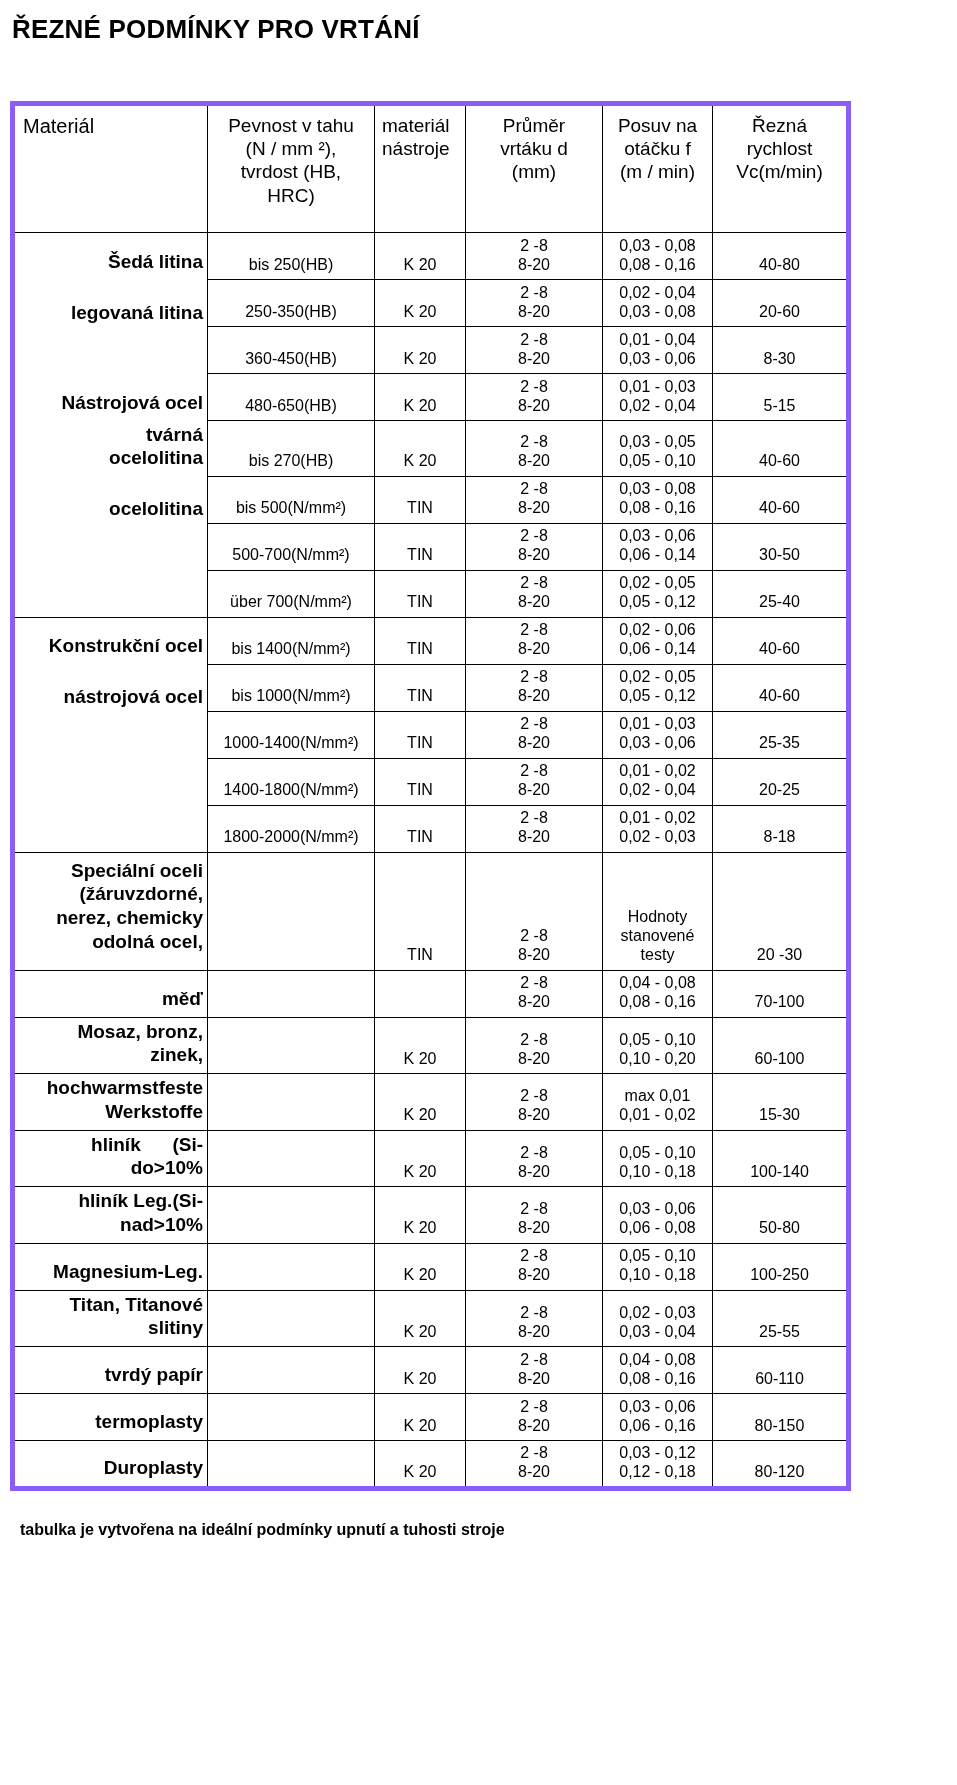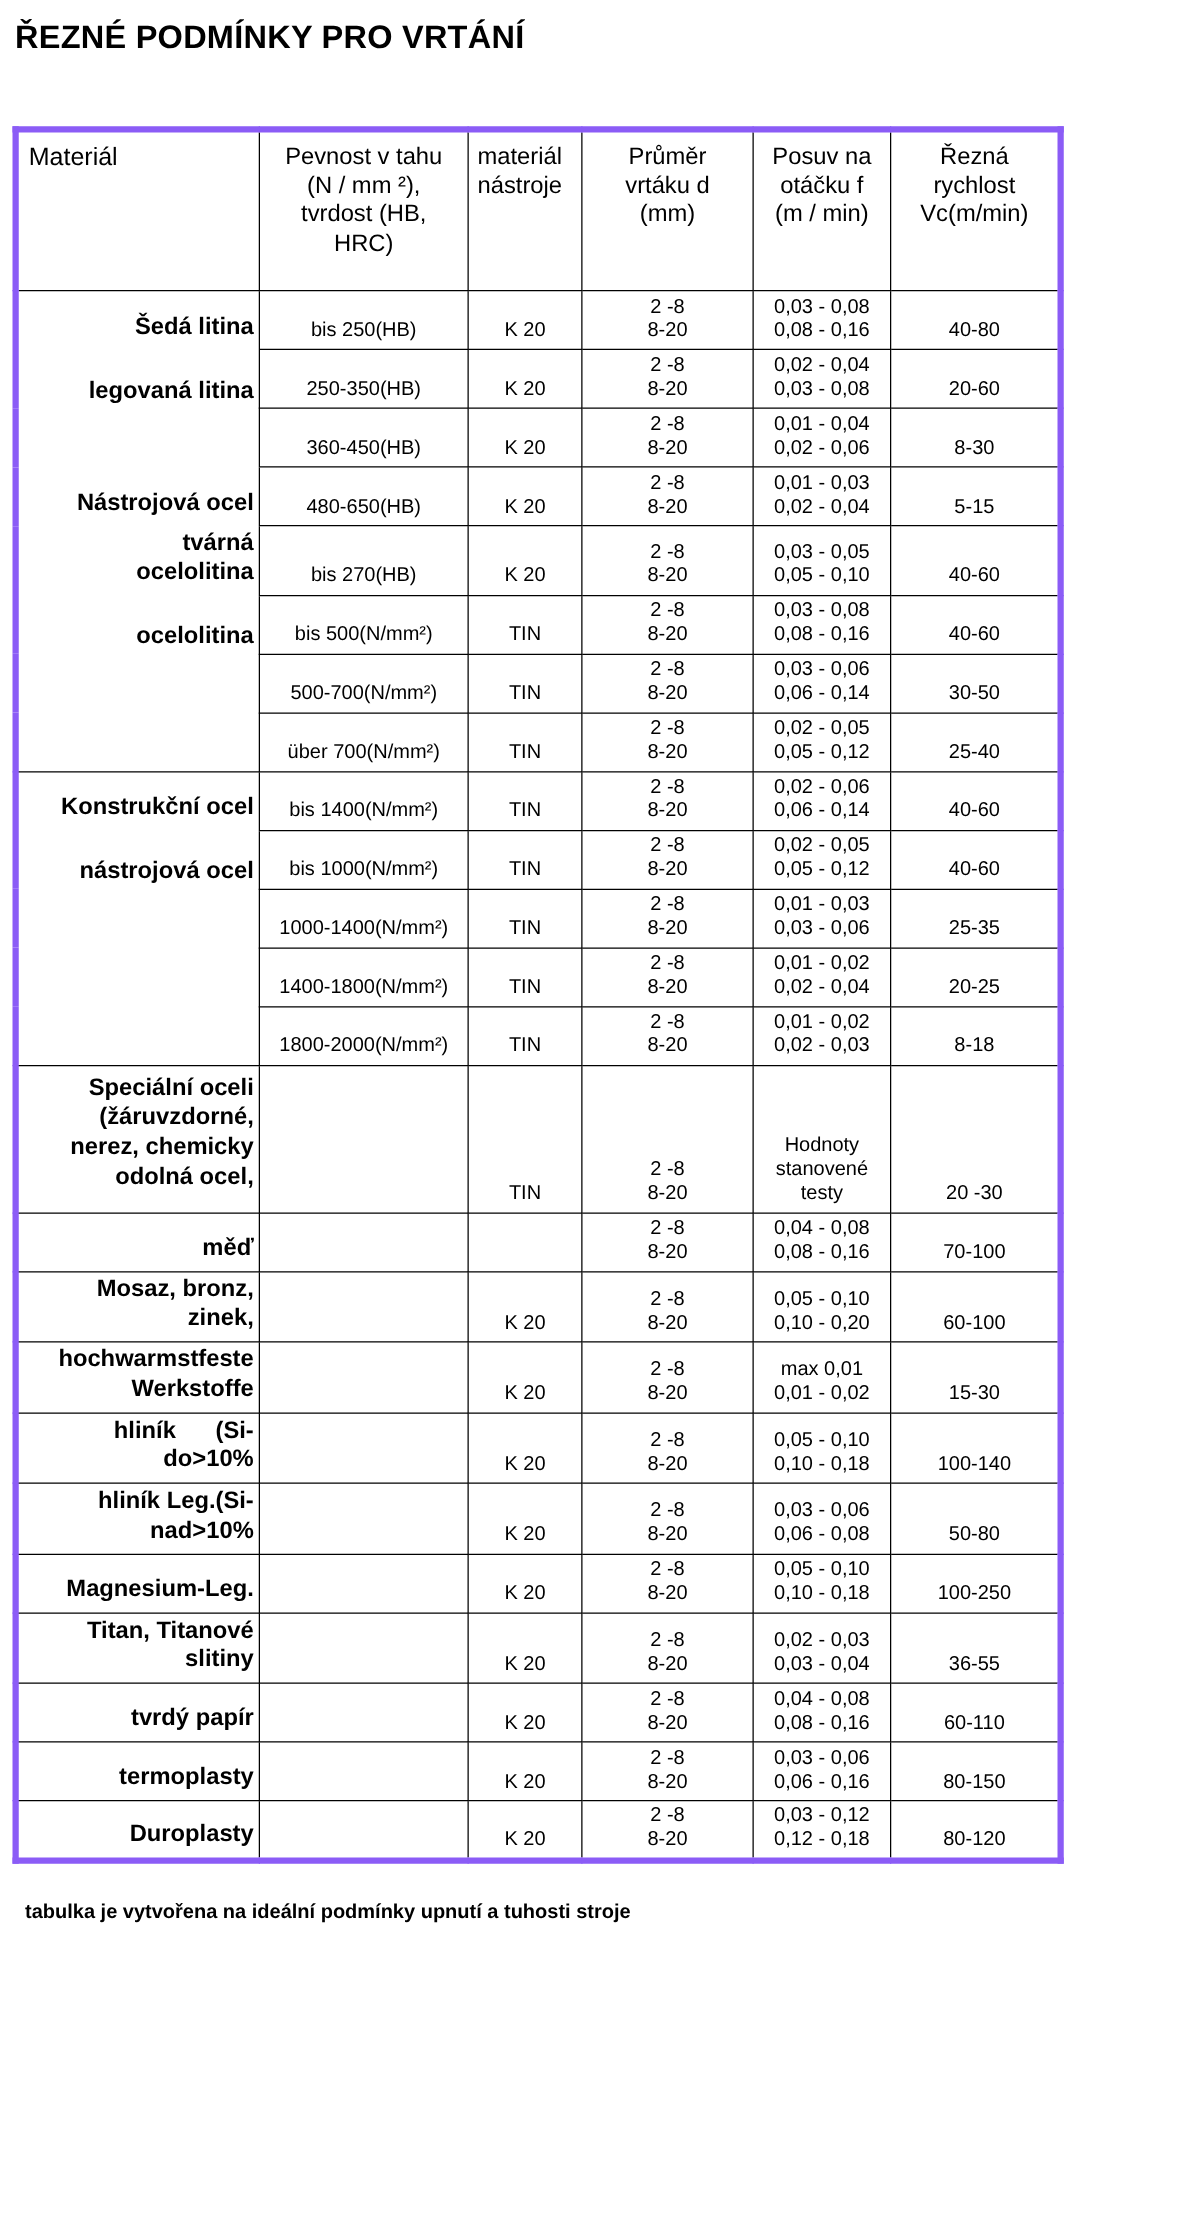--- a/index.html
+++ b/index.html
@@ -125,21 +125,21 @@
           <td class="c-feed">0,02 - 0,04
 0,03 - 0,08</td>
           <td class="c-speed">20-60</td>
         </tr>
         <tr>
           <td class="c-strength">360-450(HB)</td>
           <td class="c-tool">K 20</td>
           <td class="c-diameter">2 -8
 8-20</td>
           <td class="c-feed">0,01 - 0,04
-0,02 - 0,06</td>
+0,03 - 0,06</td>
           <td class="c-speed">8-30</td>
         </tr>
         <tr>
           <td rowspan="1" class="mat ot ob">Nástrojová ocel</td>
           <td class="c-strength">480-650(HB)</td>
           <td class="c-tool">K 20</td>
           <td class="c-diameter">2 -8
 8-20</td>
           <td class="c-feed">0,01 - 0,03
 0,02 - 0,04</td>
@@ -311,21 +311,21 @@
         </tr>
         <tr>
           <td rowspan="1" class="mat">Titan, Titanové
 slitiny</td>
           <td class="c-strength"></td>
           <td class="c-tool">K 20</td>
           <td class="c-diameter">2 -8
 8-20</td>
           <td class="c-feed">0,02 - 0,03
 0,03 - 0,04</td>
-          <td class="c-speed">36-55</td>
+          <td class="c-speed">25-55</td>
         </tr>
         <tr>
           <td rowspan="1" class="mat">tvrdý papír</td>
           <td class="c-strength"></td>
           <td class="c-tool">K 20</td>
           <td class="c-diameter">2 -8
 8-20</td>
           <td class="c-feed">0,04 - 0,08
 0,08 - 0,16</td>
           <td class="c-speed">60-110</td>

